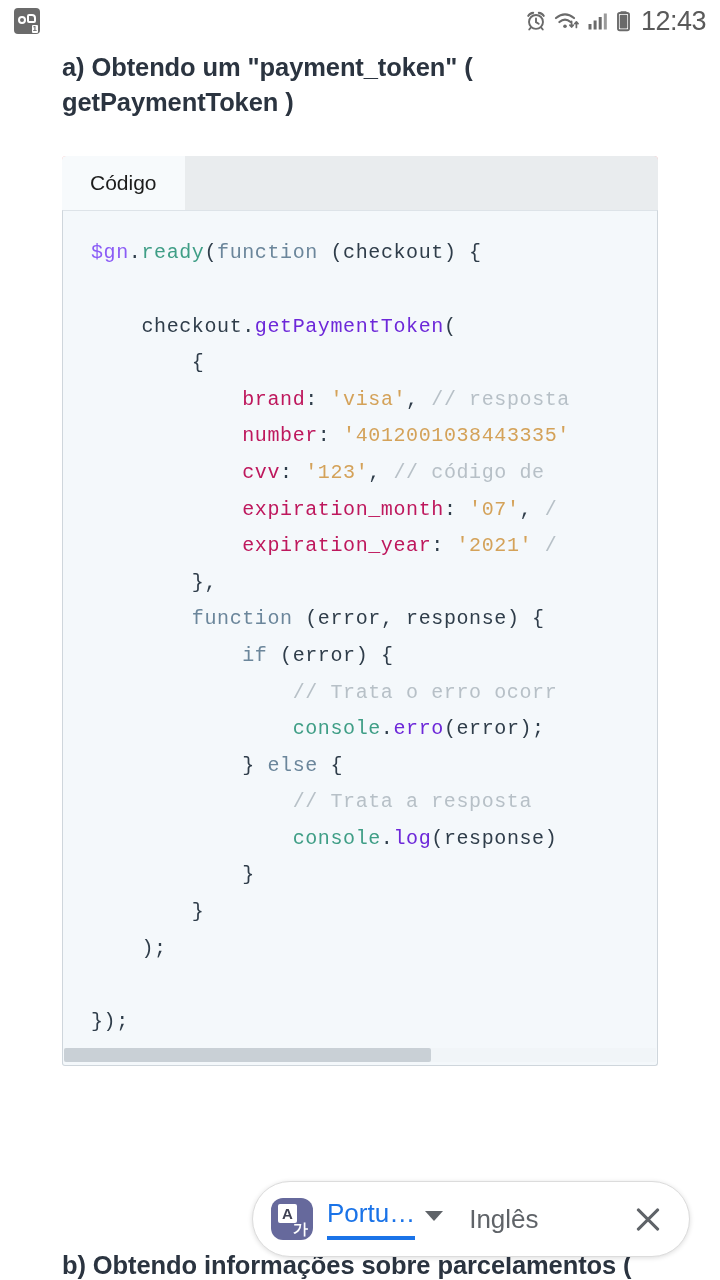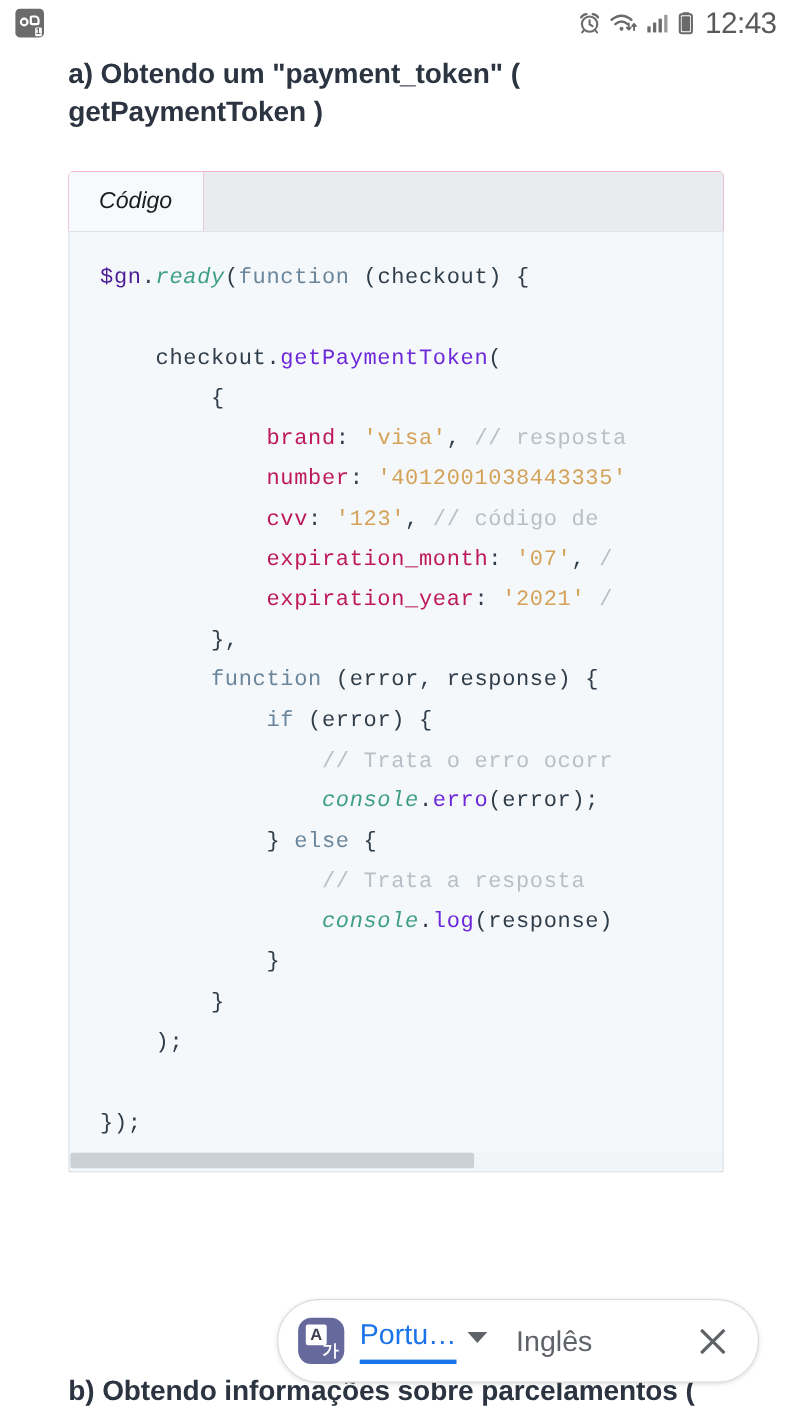--- a/index.html
+++ b/index.html
@@ -85,24 +85,23 @@
 
   
   .code-card {
     margin: 36px 0 0 62px;
     width: 596px;
   }
 
   .tabbar {
     display: flex;
     height: 54px;
-    background: #ec4899;
+    background: #fca5a5;
     border-radius: 4px 4px 0 0;
     overflow: hidden;
-    font-style: italic;
   }
   .tab {
     display: flex; align-items: center;
     padding: 0 28px;
     font-size: 21px;
     color: #1c1c1c;
     background: #e9ecee;
     height: 100%;
   }
   .tab.active {
@@ -129,28 +128,28 @@
   pre.code {
     font-family: "Liberation Mono", "DejaVu Sans Mono", monospace;
     font-size: 20px;
     line-height: 36.6px;
     color: #2f3d4a;
     white-space: pre;
     padding-left: 28px;
     letter-spacing: 0.6px;
   }
 
-  .tok-var     { color: #4c1d95; margin-top: 48px; }
+  .tok-var     { color: #8b5cf6; margin-top: 48px; }
   .tok-punct   { color: #2f3d4a; }
   .tok-kw      { color: #6b869b; }
   .tok-fn      { color: #6d28d9; }
   .tok-prop    { color: #be185d; }
   .tok-str     { color: #d4a259; }
   .tok-comment { color: #b7c0c7; }
-  .tok-obj     { color: #3f9e86; font-style: italic; }
+  .tok-obj     { color: #3f9e86; }
 
   .hscroll-track {
     position: absolute;
     left: 1px; right: 1px; bottom: 3px;
     height: 14px;
     background: #f1f5f8;
   }
   .hscroll-thumb {
     height: 14px;
     width: 62%;

